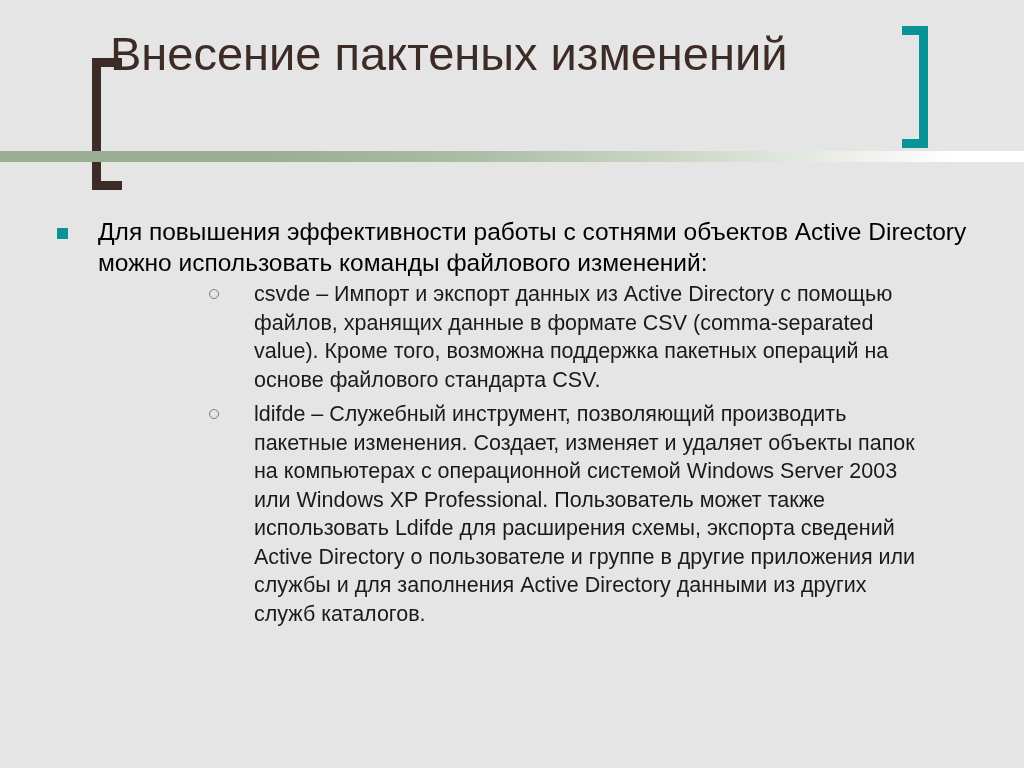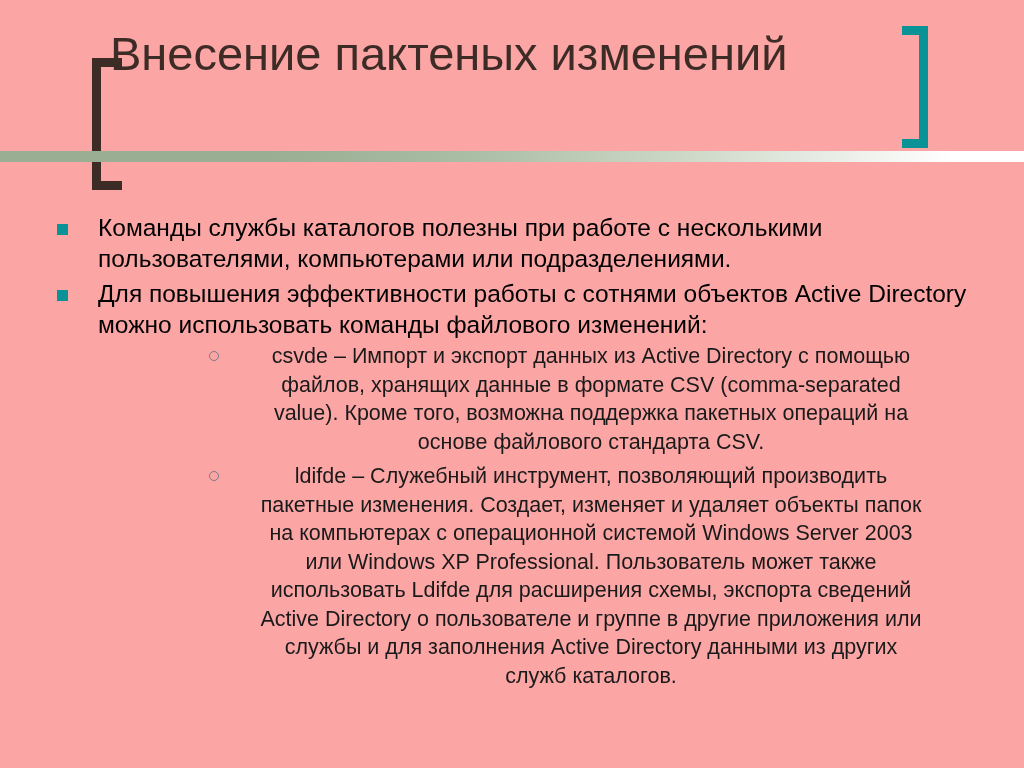--- a/index.html
+++ b/index.html
@@ -10,21 +10,21 @@
   }
   body {
     font-family: "Liberation Sans", "DejaVu Sans", sans-serif;
     -webkit-font-smoothing: antialiased;
   }
 
   #slide {
     position: relative;
     width: 1024px;
     height: 768px;
-    background: #fca5a5;
+    background: #e5e5e5;
     overflow: hidden;
   }
 
   
   .bracket {
     position: absolute;
     box-sizing: border-box;
   }
   
   .bracket-left {
@@ -107,21 +107,20 @@
     top: 12px;
     width: 11px;
     height: 11px;
     background: #0a9396;
   }
 
   ul.level2 {
     list-style: none;
     margin: 2px 0 0 0;
     padding: 0;
-    text-align: center;
   }
   li.item2 {
     position: relative;
     margin: 0 0 6px 0;
     padding: 0 52px 0 156px;
     color: #1a1a1a;
     font-size: 21.5px;
     line-height: 28.5px;
   }
   li.item2 > .ring-bullet {
@@ -151,21 +150,20 @@
 
   <div class="rule"></div>
 
   <div class="title">Внесение пактеных изменений</div>
 
   <div class="body">
     <ul class="level1">
 
       <li class="item1">
         <span class="sq-bullet"></span>
-        <span class="item-text">Команды службы каталогов полезны при работе с несколькими пользователями, компьютерами или подразделениями.</span>
       </li>
 
       <li class="item1">
         <span class="sq-bullet"></span>
         <span class="item-text">Для повышения эффективности работы с сотнями объектов Active Directory можно использовать команды файлового изменений:</span>
 
         <ul class="level2">
           <li class="item2">
             <span class="ring-bullet"></span>
             <span class="item-text">csvde – Импорт и экспорт данных из Active Directory с помощью файлов, хранящих данные в формате CSV (comma-separated value). Кроме того, возможна поддержка пакетных операций на основе файлового стандарта CSV.</span>

